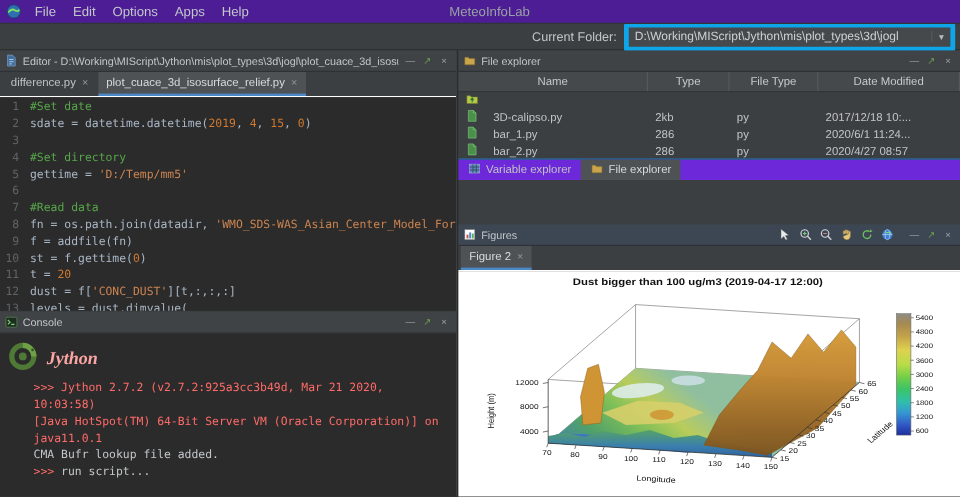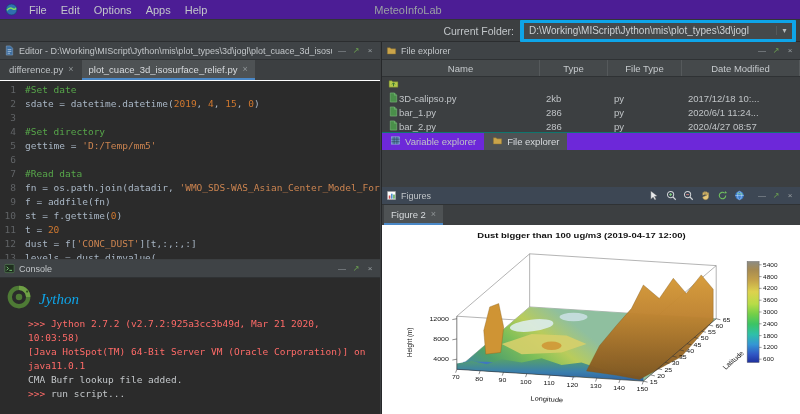--- a/index.html
+++ b/index.html
@@ -31,30 +31,30 @@
   .tab{display:flex;align-items:center;gap:5px;padding:0 7px;font-size:9.5px;color:#bfc3c6;border-bottom:2px solid transparent;}
   .tab.active{background:#4e5254;border-bottom:2px solid #4a88c7;color:#d8dbde;}
   .tab-close{font-size:9px;color:#8f9496;}
   .code-area{flex:1;background:#2b2b2b;overflow:hidden;font-family:"DejaVu Sans Mono","Liberation Mono",monospace;font-size:9.5px;line-height:14px;padding-top:2px;}
   .code-line{display:flex;height:14px;white-space:pre;}
   .ln{width:16px;text-align:right;color:#606366;margin-right:9px;flex:none;}
   .sg-plain{color:#a9b7c6}.sg-comment{color:#57a64a}.sg-string{color:#cc8450}.sg-number{color:#d0782f}
   .console-panel{position:absolute;top:218px;left:0;right:0;bottom:0;display:flex;flex-direction:column;}
   .console-body{flex:1;background:#2b2b2b;padding:3px 6px;font-family:"DejaVu Sans Mono","Liberation Mono",monospace;font-size:9.5px;line-height:14px;overflow:hidden;}
   .jy-logo-row{display:flex;align-items:center;gap:7px;height:36px;}
-  .jy-text{font-size:15px;font-weight:normal;font-style:italic;color:#0ea5e9;font-family:"Liberation Serif",serif;}
+  .jy-text{font-size:15px;font-weight:bold;font-style:italic;color:#fca5a5;font-family:"Liberation Serif",serif;}
   .console-line{min-height:14px;white-space:pre-wrap;margin-left:22px;}
   .cl-error{color:#ff6b68}.cl-normal{color:#c3c7ca}
   
   .fx-panel{position:absolute;top:0;left:0;right:0;height:108px;display:flex;flex-direction:column;}
   .fx-headrow{height:16px;background:#45494b;display:grid;grid-template-columns:158px 68px 74px 1fr;border-bottom:1px solid #2f3234;flex:none;}
   .fx-col-h{font-size:9.5px;color:#c6cacd;border-right:1px solid #55595b;display:flex;align-items:center;justify-content:center;overflow:hidden;}
   .fx-rows{flex:1;background:#3c3f41;overflow:hidden;}
   .fx-row{height:14px;display:grid;grid-template-columns:158px 68px 74px 1fr;align-items:center;font-size:9.5px;color:#c0c4c7;}
-  .fx-cell{padding:0 6px;white-space:nowrap;overflow:hidden;display:flex;align-items:center;gap:0;}
+  .fx-cell{padding:0 6px;white-space:nowrap;overflow:hidden;display:flex;align-items:center;gap:12px;}
   .fx-tabs{height:17px;background:#6d28d9;border-top:1px solid #0f766e;display:flex;flex:none;}
   .fx-tab{display:flex;align-items:center;gap:4px;padding:0 8px;font-size:9.5px;color:#bfc3c6;}
   .fx-tab.active{background:#4e5254;color:#d8dbde;}
   
   .fig-panel{position:absolute;top:109px;left:0;right:0;bottom:0;display:flex;flex-direction:column;margin-top:36px;}
   .fig-header{background:#3d4754;}
   .fig-toolbar{display:flex;gap:4px;align-items:center;margin-right:6px;flex:none;}
   .ficon{width:13px;height:13px;display:inline-flex;align-items:center;justify-content:center;}
   .plot{flex:1;background:#ffffff;position:relative;overflow:hidden;}
   .plot-svg{position:absolute;left:0;top:0;width:100%;height:100%;}

